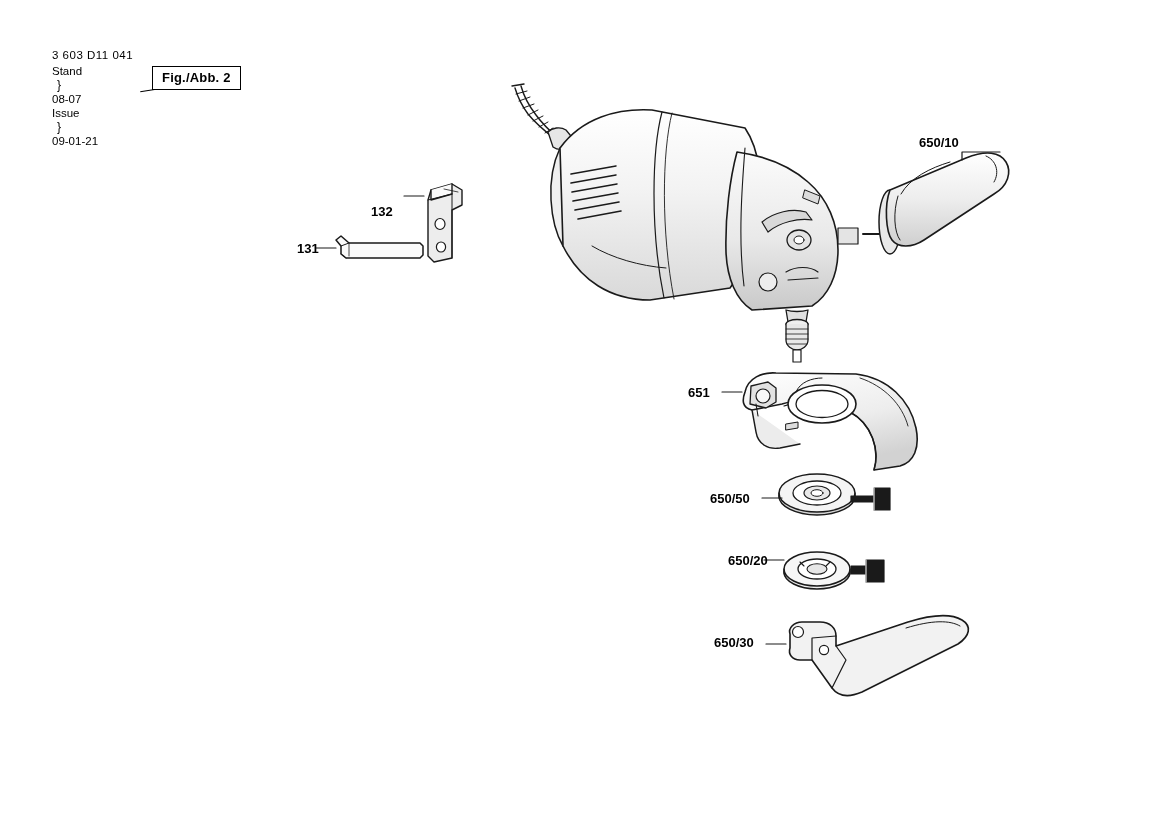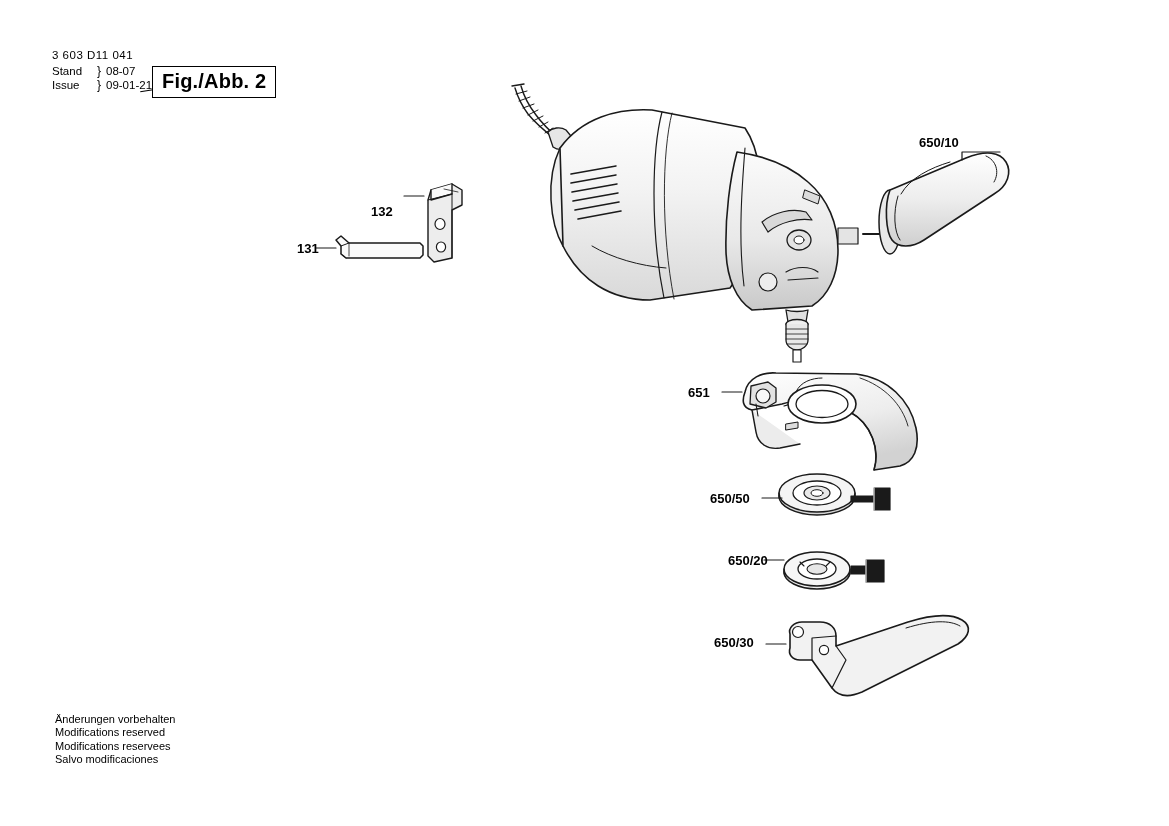--- a/index.html
+++ b/index.html
@@ -32,20 +32,21 @@
   }
   .hdr-line1 { letter-spacing: 0.5px; }
   .hdr-rows {
     margin-top: 2px;
     display: block;
     position: relative;
   }
   .hdr-row {
     display: flex;
     align-items: baseline;
+    flex-direction: column;
   }
   .hdr-label {
     display: inline-block;
     width: 40px;
   }
   .hdr-brace {
     display: inline-block;
     width: 14px;
     text-align: center;
     font-size: 12px;
@@ -60,21 +61,21 @@
     background: #000;
     transform: rotate(-9deg);
   }
   
   .figbox {
     position: absolute;
     left: 152px;
     top: 66px;
     border: 1.6px solid #000;
     padding: 3px 9px 4px 9px;
-    font-size: 20px;
+    font-size: 13px;
     font-weight: bold;
     letter-spacing: 0.2px;
     background: #fff;
   }
   
   .footer {
     position: absolute;
     left: 55px;
     top: 713px;
     font-size: 11px;
@@ -302,20 +303,14 @@
   </svg>
 
   <div class="callout cl-132">132</div>
   <div class="callout cl-131">131</div>
   <div class="callout cl-65010">650/10</div>
   <div class="callout cl-651">651</div>
   <div class="callout cl-65050">650/50</div>
   <div class="callout cl-65020">650/20</div>
   <div class="callout cl-65030">650/30</div>
 
-  <div class="footer">
-    <div>Änderungen vorbehalten</div>
-    <div>Modifications reserved</div>
-    <div>Modifications reservees</div>
-    <div>Salvo modificaciones</div>
-  </div>
 
 </div>
 
 </body></html>

